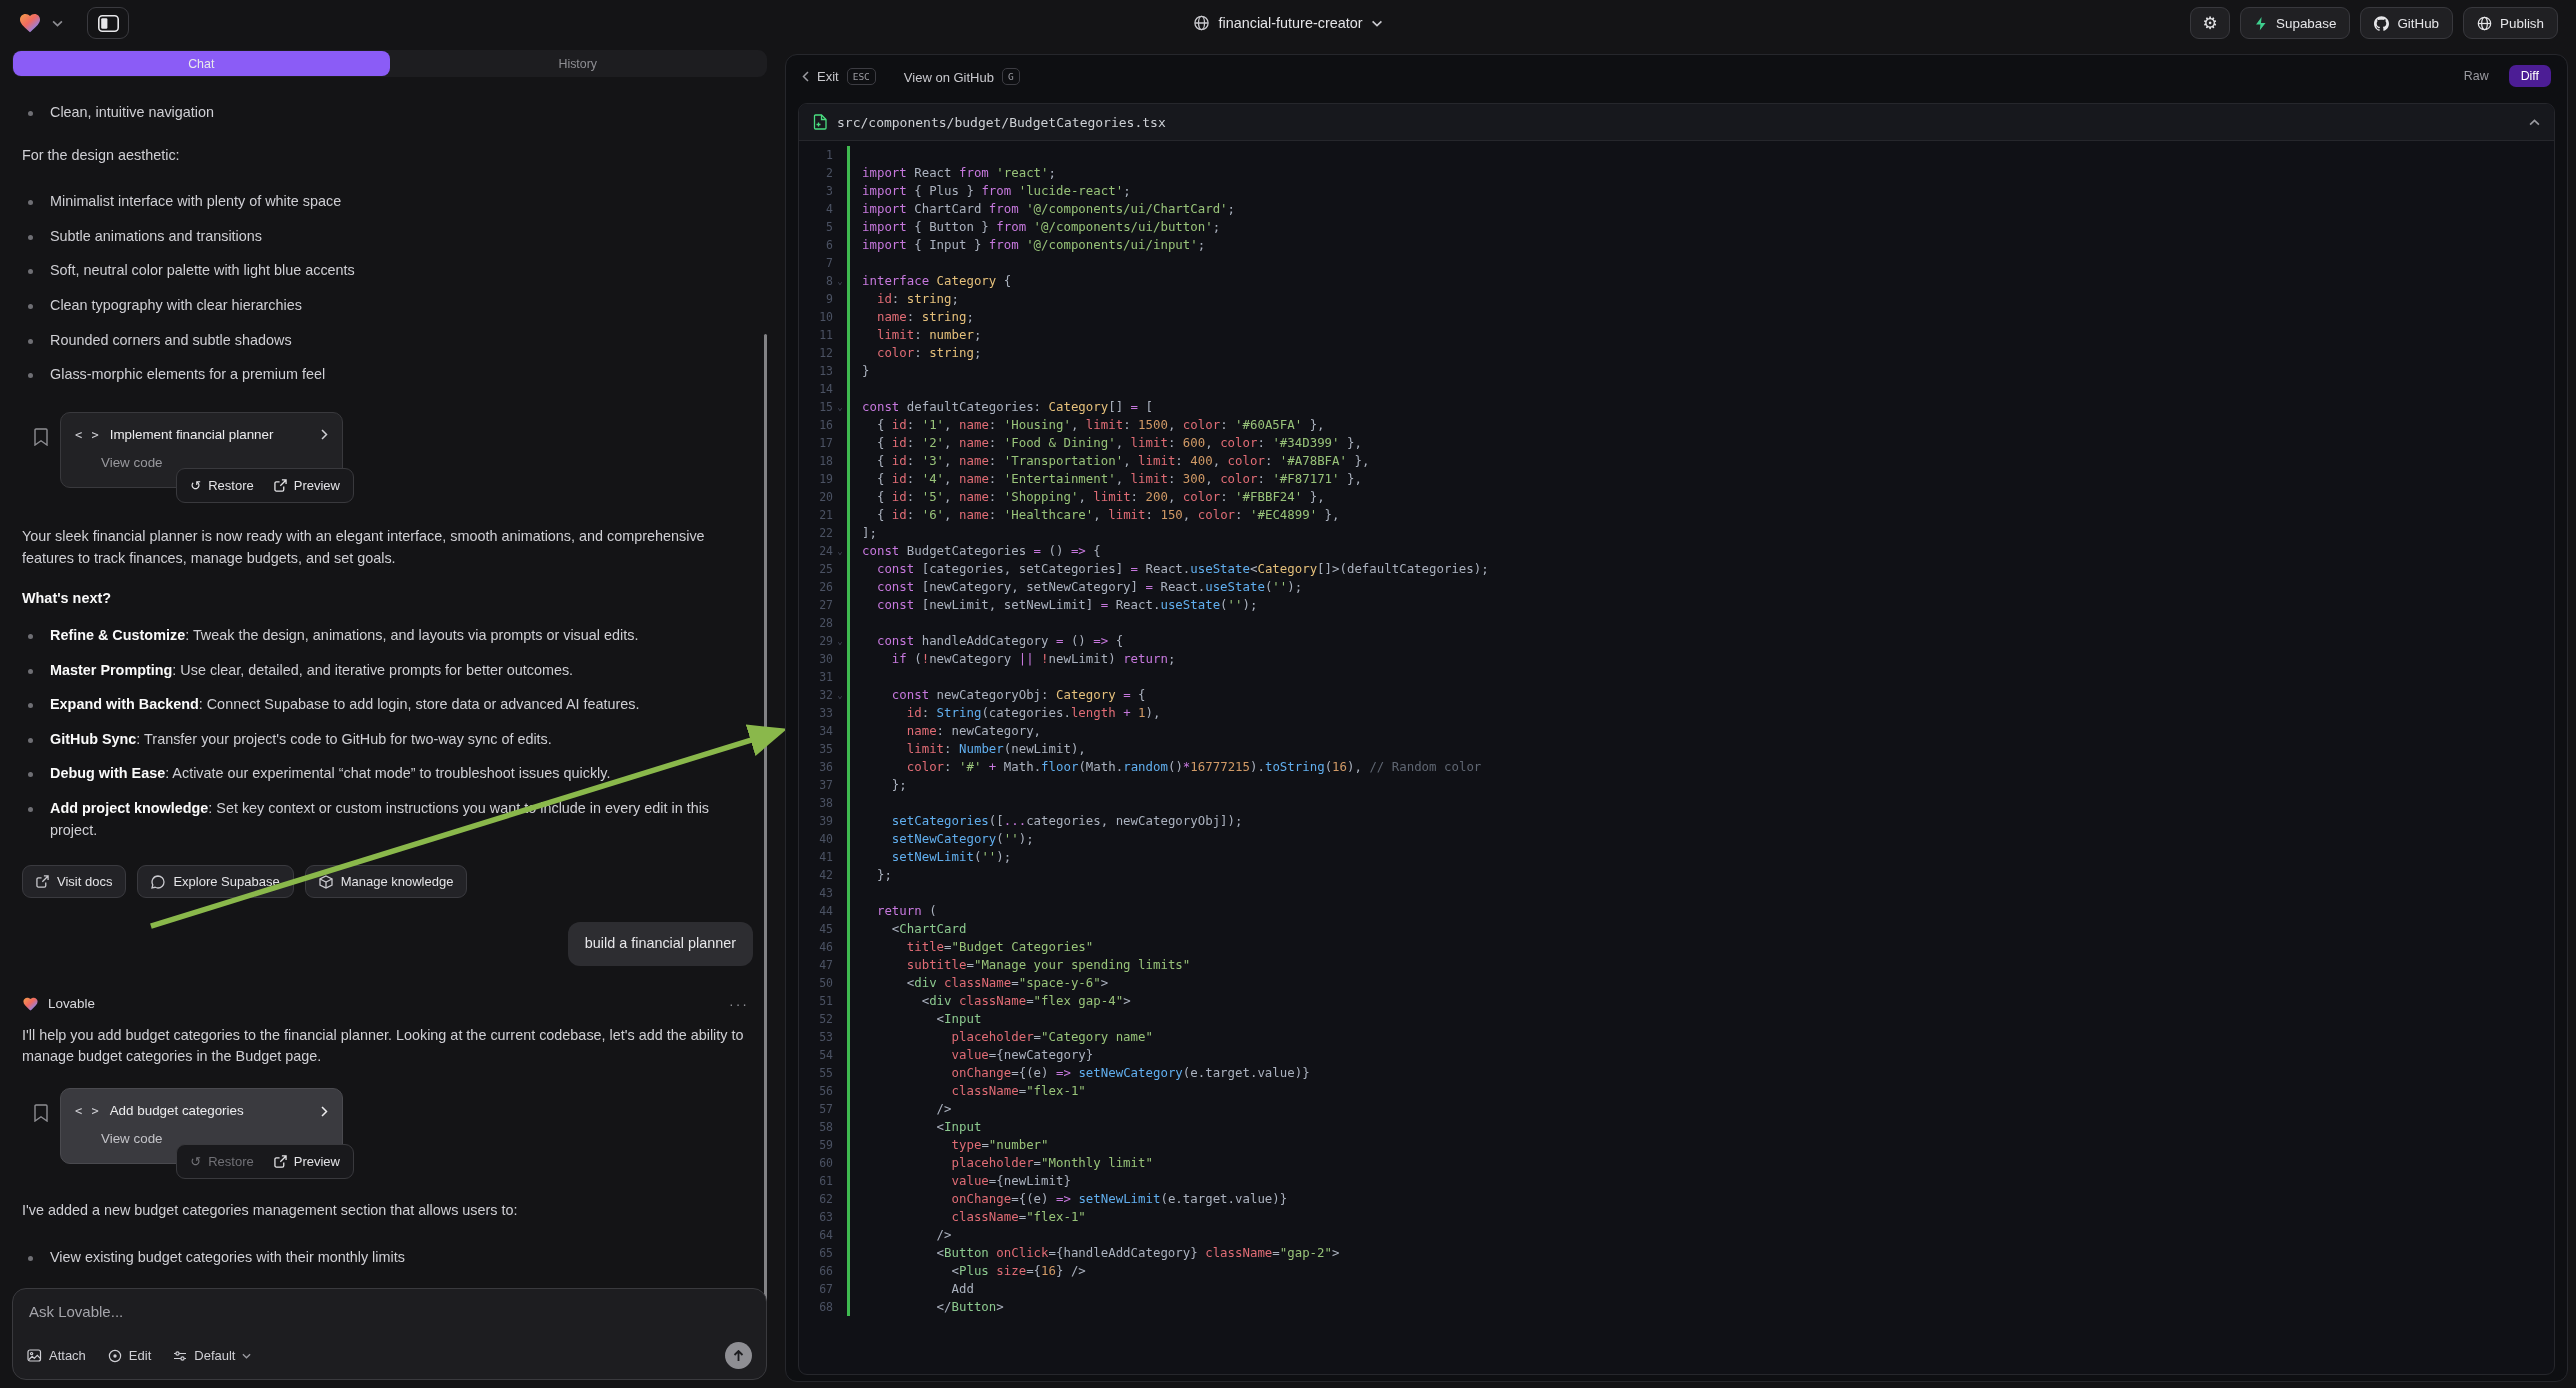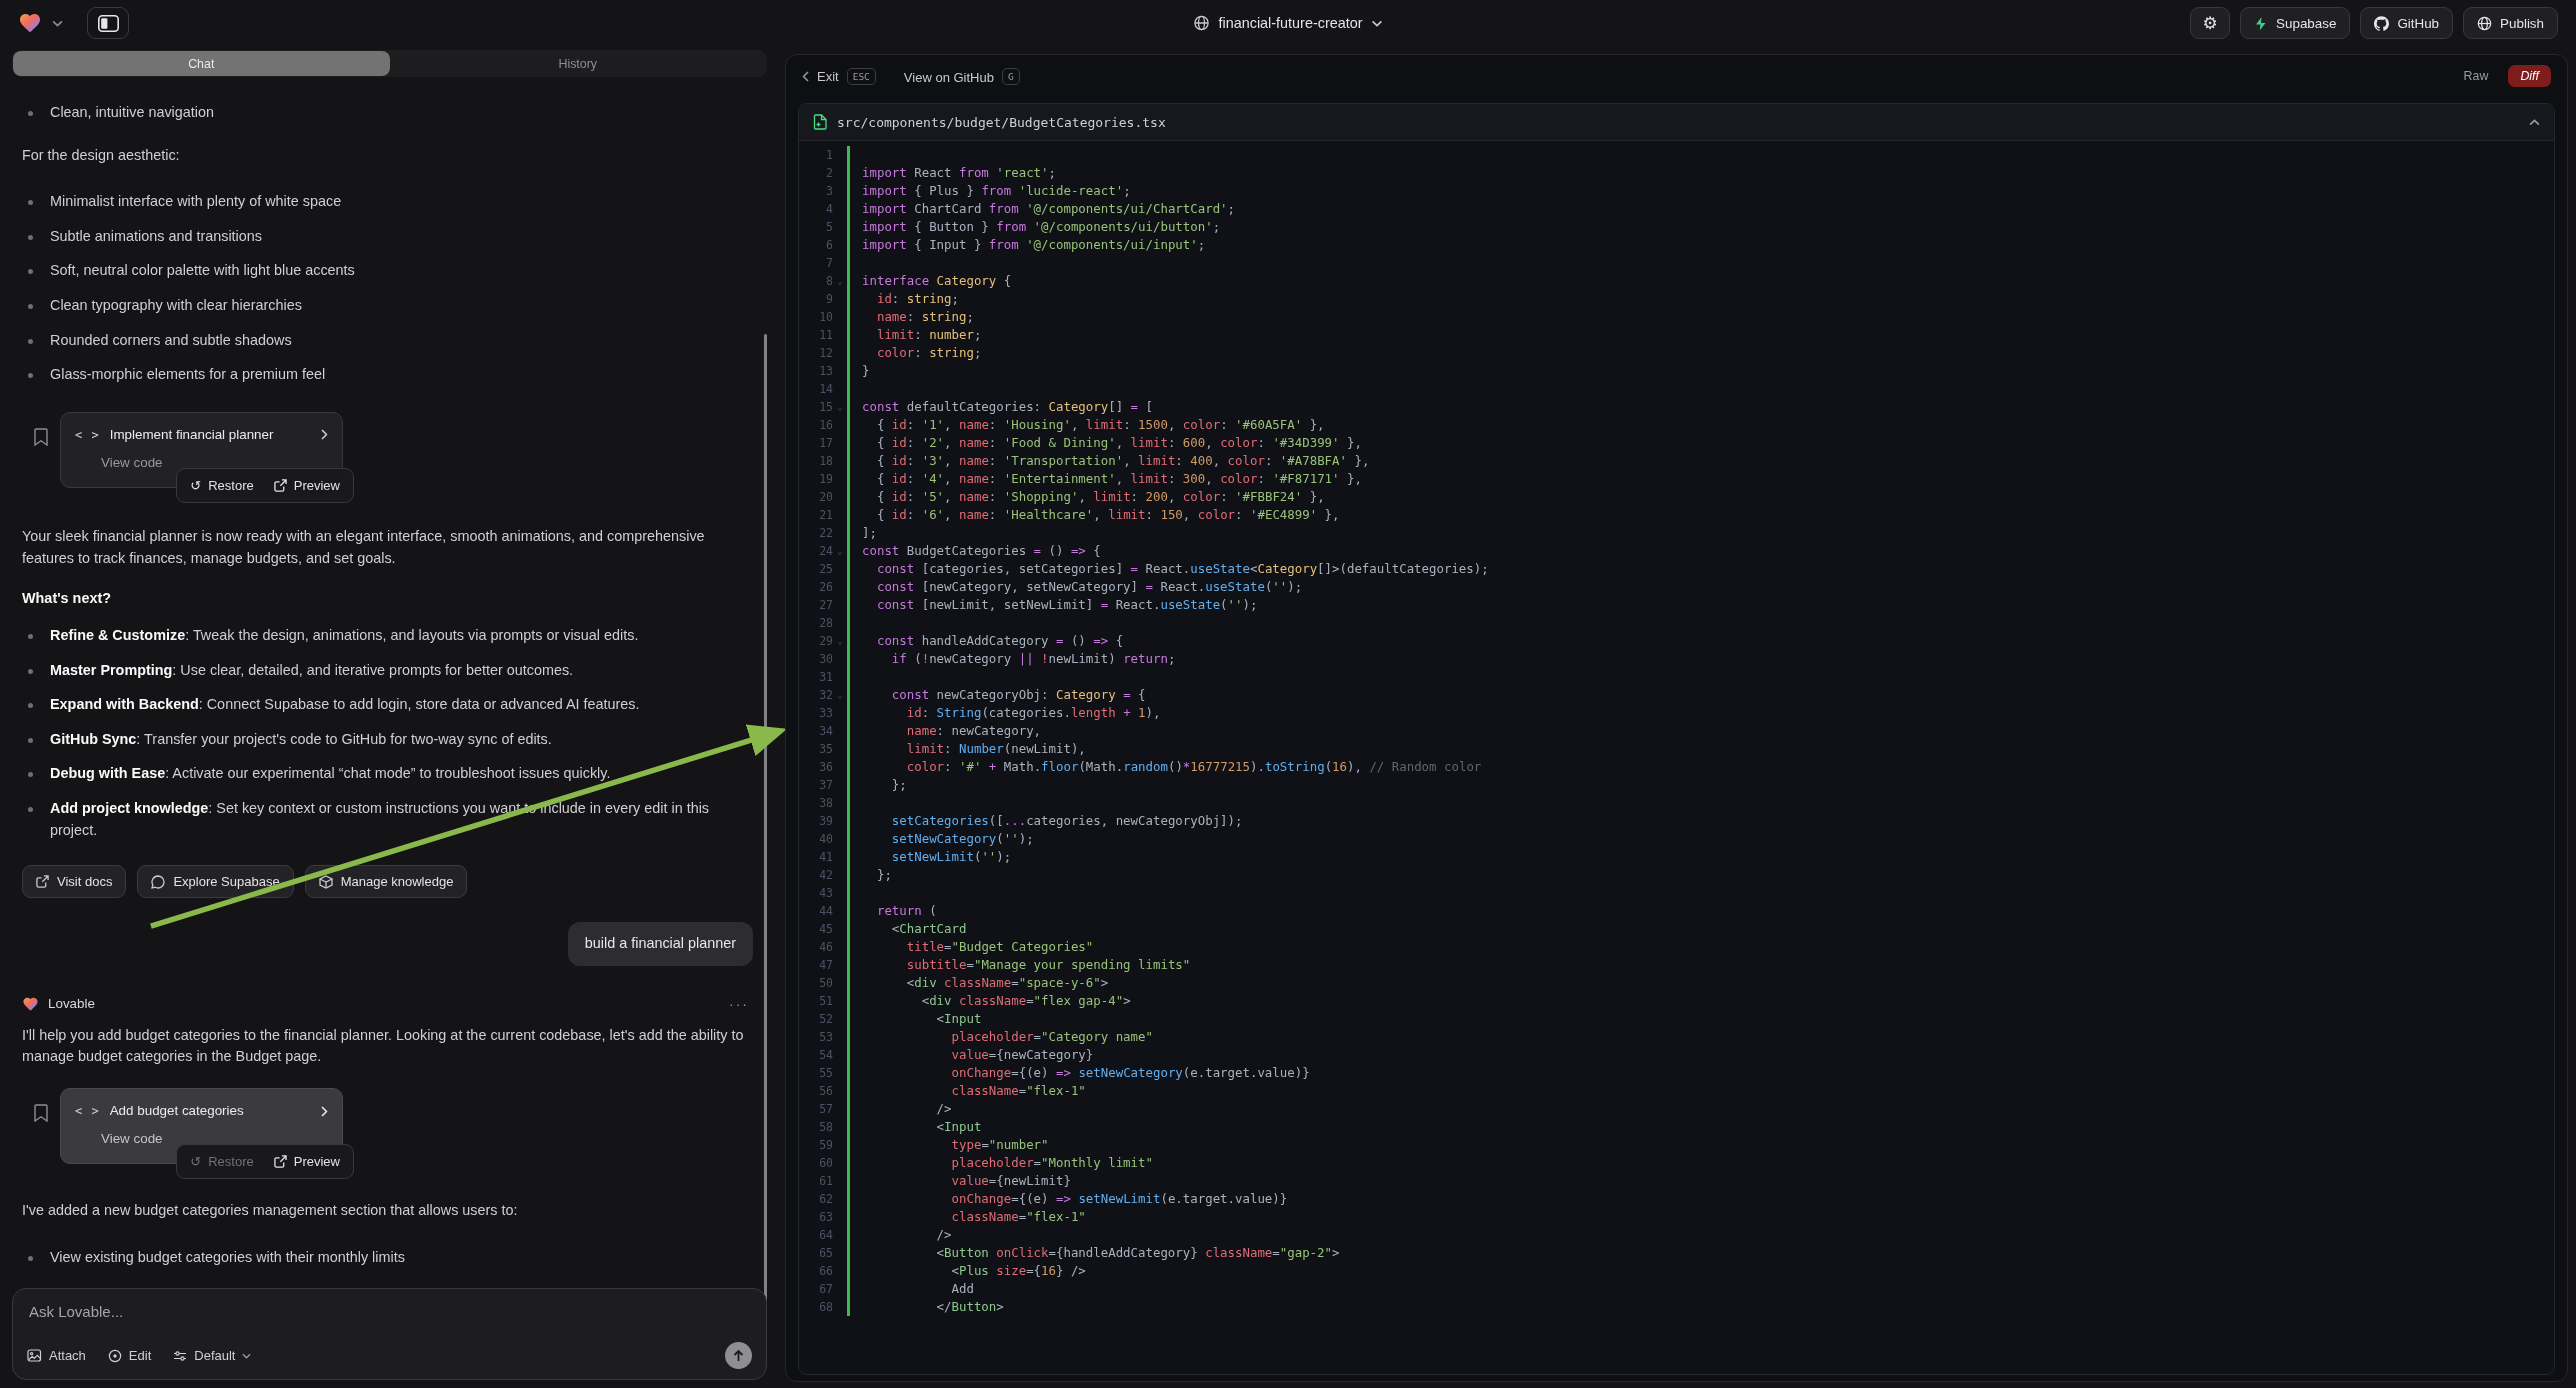--- a/index.html
+++ b/index.html
@@ -13,21 +13,21 @@
   .tb-center { position:absolute; left:50%; top:0; height:46px; transform:translateX(-50%); display:flex; align-items:center; gap:9px; color:#e4e4e7; font-size:14.4px; }
   .tb-right { margin-left:auto; display:flex; align-items:center; gap:10px; }
   .tb-btn { height:32px; display:flex; align-items:center; gap:8px; padding:0 13px; background:#202023; border:1px solid #38383d; border-radius:9px; color:#e6e6e9; font-size:13.4px; cursor:pointer; }
   .tb-btn.icon-only { width:40px; padding:0; justify-content:center; }
   .chev { color:#8e8e93; }
 
   
   .chat-panel { position:absolute; left:12px; top:50px; width:755px; bottom:6px; }
   .tabs { display:flex; height:27px; background:#1d1d20; border-radius:9px; padding:1px; }
   .tab { flex:1; display:flex; align-items:center; justify-content:center; font-size:12.4px; color:#8e8e93; border-radius:8px; cursor:pointer; }
-  .tab.active { background:#737373; color:#e8e8ea; }
+  .tab.active { background:#8b5cf6; color:#e8e8ea; }
   .messages { position:absolute; top:33px; left:0; right:14px; bottom:108px; overflow:hidden; font-size:14.4px; line-height:1.5; color:#cfcfd4; display:flex; flex-direction:column; align-items:stretch; }
   .messages p { margin:0 0 0 10px; }
   .msg-b { font-weight:bold; color:#fafafa; }
   ul.dots { list-style:none; margin-left:10px; }
   ul.dots li { position:relative; padding-left:28px; margin-top:13px; }
   ul.dots li::before { content:""; position:absolute; left:6px; top:9px; width:5px; height:5px; border-radius:50%; background:#6f6f74; }
   ul.dots li strong { color:#fafafa; }
 
   .vrow { display:flex; align-items:flex-start; margin:26px 0 0 22px; position:relative; }
   .bm { color:#8e8e93; margin:16px 12px 0 0; flex:none; }
@@ -359,21 +359,21 @@
             <path d="M6 1L1.5 5.5L6 10" stroke="#9a9aa0" stroke-width="1.5"></path>
           </svg>
         <span>Exit</span>
         <span class="kbd">ESC</span>
       </span>
       <span class="ed-group gap-l">
         <span>View on GitHub</span>
         <span class="kbd">G</span>
       </span>
       <span class="raw">Raw</span>
-      <span class="diff" style="background: #7f1d1d; font-style: italic;">Diff</span>
+      <span class="diff" style="background: #4c1d95;">Diff</span>
     </div>
 
     <div class="file-card">
       <div class="file-head">
         <svg class="ic" width="14" height="16" viewBox="0 0 14 16" fill="none" stroke="#4ade80" stroke-width="1.3">
             <path d="M2.5 1h6L13 5.5V14a1 1 0 0 1-1 1H2.5a1 1 0 0 1-1-1V2a1 1 0 0 1 1-1z"></path>
             <path d="M8.5 1v4.5H13M5.5 8.5v4M3.5 10.5h4"></path>
           </svg>
         <span class="file-path">src/components/budget/BudgetCategories.tsx</span>
         <span class="collapse">

